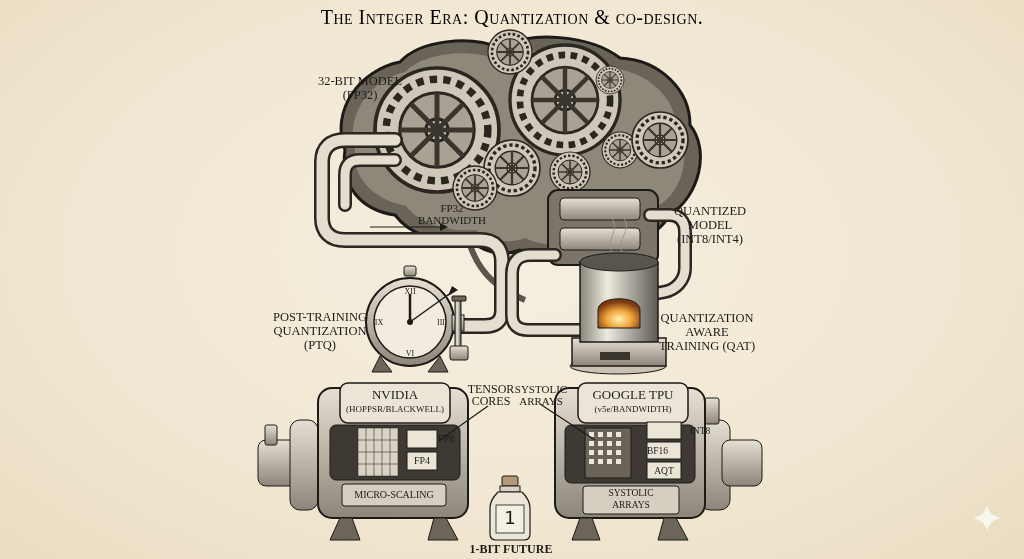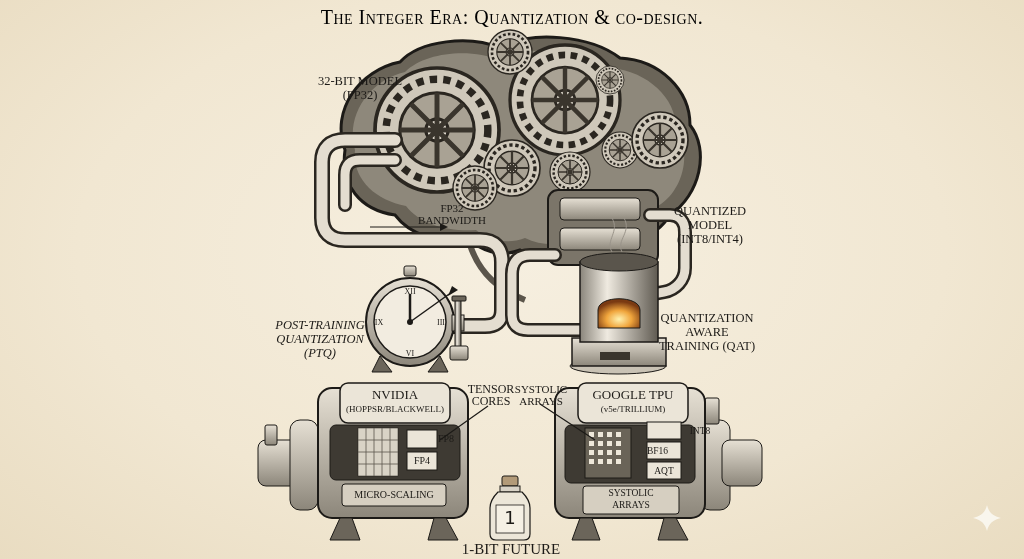--- a/index.html
+++ b/index.html
@@ -187,21 +187,21 @@
 </div>
 <div class="lbl" style="left:370px;top:202px;width:76px;font-size:11px;line-height:12px;margin-left:44px;">
   <div>FP32</div>
   <div>BANDWIDTH</div>
 </div>
 <div class="lbl" style="left:660px;top:204px;width:100px;">
   <div>QUANTIZED</div>
   <div>MODEL</div>
   <div>(INT8/INT4)</div>
 </div>
-<div class="lbl" style="left:268px;top:318px;width:104px;font-style:italic;">
+<div class="lbl" style="left:268px;top:310px;width:104px;">
   <div>POST-TRAINING</div>
   <div>QUANTIZATION</div>
   <div>(PTQ)</div>
 </div>
 <div class="lbl" style="left:652px;top:311px;width:110px;">
   <div>QUANTIZATION</div>
   <div>AWARE</div>
   <div>TRAINING (QAT)</div>
 </div>
 <div class="lbl" style="left:466px;top:383px;width:50px;font-size:12px;line-height:12px;">
@@ -213,23 +213,23 @@
   <div>ARRAYS</div>
 </div>
 
 <div class="lbl" style="left:340px;top:388px;width:110px;font-size:13px;">NVIDIA</div>
 <div class="lbl" style="left:340px;top:404px;width:110px;font-size:9px;line-height:11px;">(HOPPSR/BLACKWELL)</div>
 <div class="lbl" style="left:407px;top:432px;width:30px;font-size:10px;margin-left:24px;">FP8</div>
 <div class="lbl" style="left:407px;top:454px;width:30px;font-size:10px;">FP4</div>
 <div class="lbl" style="left:342px;top:488px;width:104px;font-size:10px;">MICRO-SCALING</div>
 
 <div class="lbl" style="left:578px;top:388px;width:110px;font-size:13px;">GOOGLE TPU</div>
-<div class="lbl" style="left:578px;top:404px;width:110px;font-size:9px;line-height:11px;text-transform:none;">(v5e/TRILLIUM)</div>
+<div class="lbl" style="left:578px;top:404px;width:110px;font-size:9px;line-height:11px;text-transform:none;">(v5e/BANDWIDTH)</div>
 <div class="lbl" style="left:647px;top:424px;width:34px;font-size:9.5px;padding-left:36px;">INT8</div>
 <div class="lbl" style="left:647px;top:444px;width:16px;font-size:9.5px;">BF16</div>
 <div class="lbl" style="left:647px;top:464px;width:34px;font-size:9.5px;">AQT</div>
 <div class="lbl" style="left:583px;top:487px;width:96px;font-size:9.5px;line-height:12px;">
   <div>SYSTOLIC</div>
   <div>ARRAYS</div>
 </div>
 
 <div class="lbl" style="left:496px;top:508px;width:28px;font-size:18px;line-height:20px;font-family:'DejaVu Sans',sans-serif;">1</div>
-<div class="lbl" style="left:456px;top:542px;width:110px;font-size:15px;">1-BIT FUTURE</div>
+<div class="lbl" style="left:456px;top:542px;width:110px;font-size:12px;font-weight:bold;">1-BIT FUTURE</div>
 
 </body></html>

